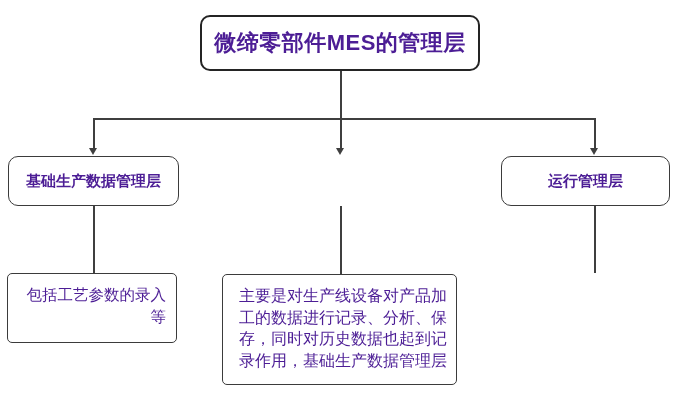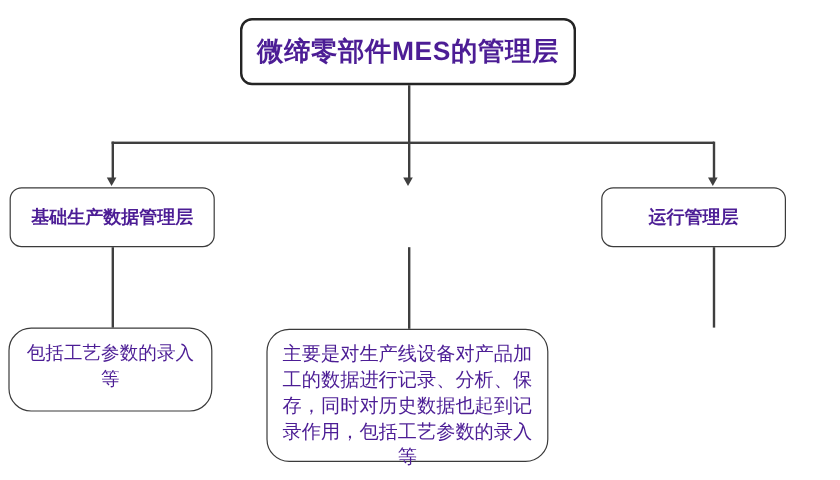--- a/index.html
+++ b/index.html
@@ -32,26 +32,26 @@
   }
   .node.root {
     left: 200px; top: 15px; width: 280px; height: 56px;
     border-width: 2.5px;
     border-color: #242424;
     font-size: 22px;
     letter-spacing: 0.5px;
   }
   .node.n1 { left: 8px;   top: 156px; width: 171px; height: 50px; font-size: 15px; }
   .node.n2 { left: 220px; top: 156px; width: 240px; height: 50px; font-size: 15px; }
-  .node.n3 { left: 501px; top: 156px; width: 154px; height: 50px; font-size: 15px; }
+  .node.n3 { left: 501px; top: 156px; width: 169px; height: 50px; font-size: 15px; }
   .node.detail {
     font-size: 16px;
     line-height: 21.5px;
-    border-radius: 19px;
-    text-align: center;
+    border-radius: 5px;
+    text-align: right;
   }
   .node.d1 { left: 7px;   top: 273px; width: 170px; height: 70px;  padding: 10px 10px; font-size: 15.5px; }
   .node.d2 { left: 222px; top: 274px; width: 235px; height: 111px; padding: 10px 9px; }
   .node.d3 { left: 502px; top: 273px; width: 186px; height: 92px;  padding: 9px 10px; }
 
   .line {
     position: absolute;
     background: #3f3f3f;
   }
   .line.v { width: 1.6px; }
@@ -89,16 +89,16 @@
   </div>
 
   <div class="line v" style="left:93px; top:206px; height:67px;"></div>
   <div class="line v" style="left:340px; top:206px; height:68px;"></div>
   <div class="line v" style="left:594px; top:206px; height:67px;"></div>
 
   <div class="node detail d1">
     <span>包括工艺参数的录入等</span>
   </div>
   <div class="node detail d2">
-    <span>主要是对生产线设备对产品加工的数据进行记录、分析、保存，同时对历史数据也起到记录作用，包括工艺参数的录入等</span>
+    <span>主要是对生产线设备对产品加工的数据进行记录、分析、保存，同时对历史数据也起到记录作用，基础生产数据管理层</span>
   </div>
 
 </div>
 
 </body></html>

